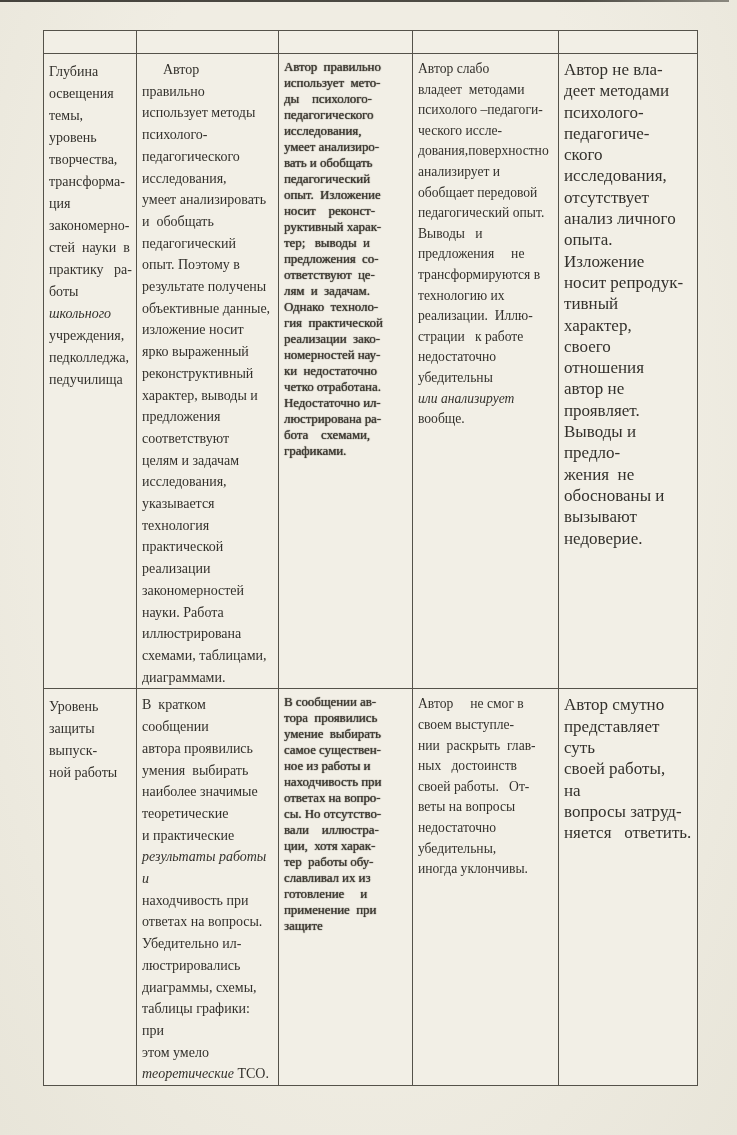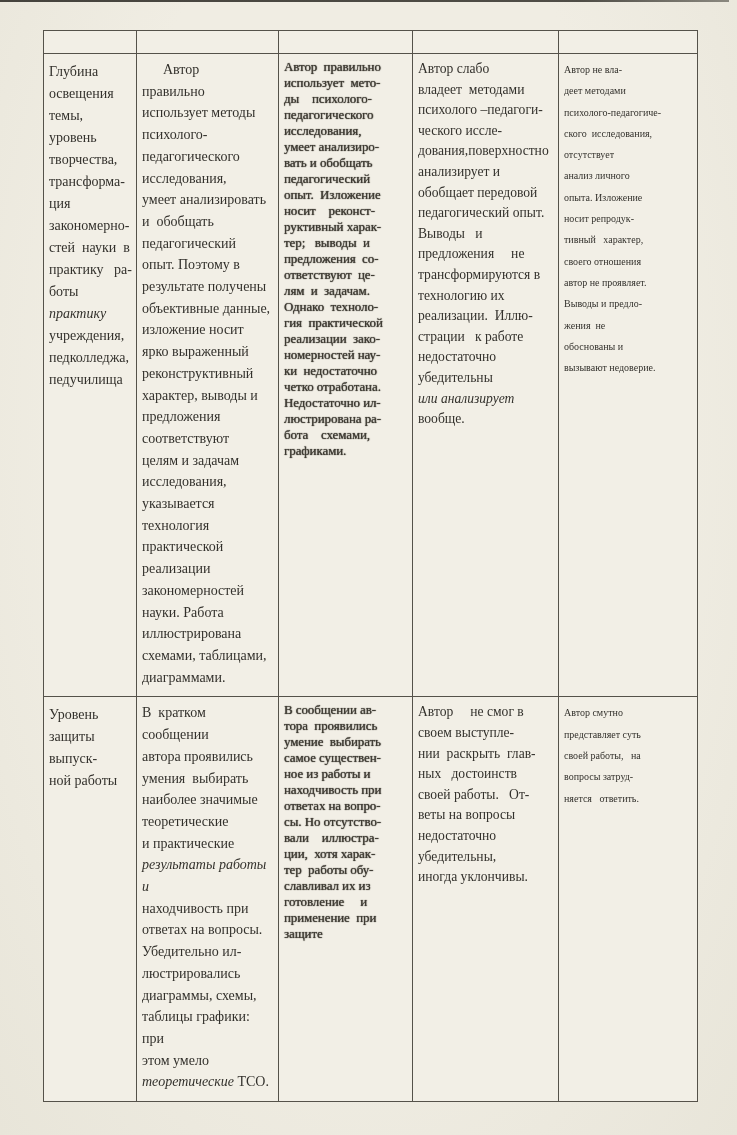--- a/index.html
+++ b/index.html
@@ -14,36 +14,36 @@
     background:linear-gradient(90deg,#45433d 0%,#504e47 80%,#8a887f 100%);
   }
   table.grid{
     position:absolute;left:43px;top:30px;width:654px;
     border-collapse:collapse;table-layout:fixed;
     background:#f2efe6;
   }
   table.grid td{
     border:1px solid #55524a;
     vertical-align:top;
-    padding:5px 4px 8px 5px;
+    padding:5px 4px 0 5px;
     overflow:hidden;
   }
   tr.head-row td{height:22px;padding:0;}
   tr.row-1 td{height:578px;}
   tr.row-2 td{height:366px;}
   .cell{white-space:pre-wrap;word-break:normal;}
   .it{font-style:italic;}
   td.c1 .cell{font-size:14px;line-height:22px;padding-top:2px;}
   td.c2 .cell{font-size:14px;line-height:21.7px;}
   td.c3 .cell{
     font-size:12.8px;line-height:16px;color:#3e3b33;
     text-shadow:0 0 1px rgba(62,59,51,0.9), 0.4px 0.4px 0.9px rgba(62,59,51,0.55);
   }
   td.c4 .cell{font-size:13.6px;line-height:20.6px;}
-  td.c5 .cell{font-size:10px;line-height:21.3px;}
+  td.c5 .cell{font-size:17px;line-height:21.3px;}
 </style>
 </head>
 <body>
 
 <div class="scan-edge"></div>
 
 <table class="grid">
   <colgroup>
     <col style="width:93px">
     <col style="width:142px">
@@ -75,21 +75,21 @@
 освещения
 темы,
 уровень
 творчества,
 трансформа-
 ция
 закономерно-
 стей  науки  в
 практику   ра-
 боты
-</span><span class="it">практику</span><span>
+</span><span class="it">школьного</span><span>
 учреждения,
 педколледжа,
 педучилища</span></div>
         </td>
     <td class="c2">
           <div class="cell"><span>      Автор    правильно
 использует методы
 психолого-
 педагогического
 исследования,

